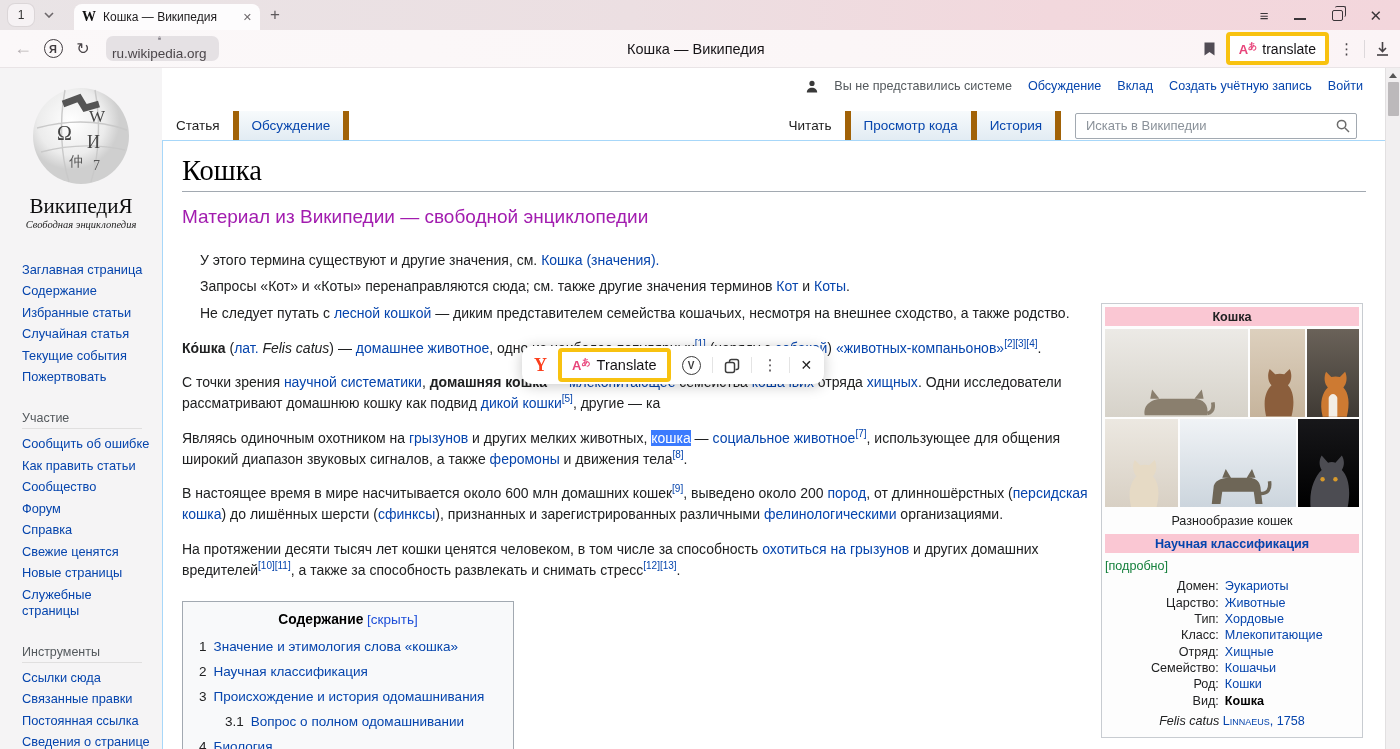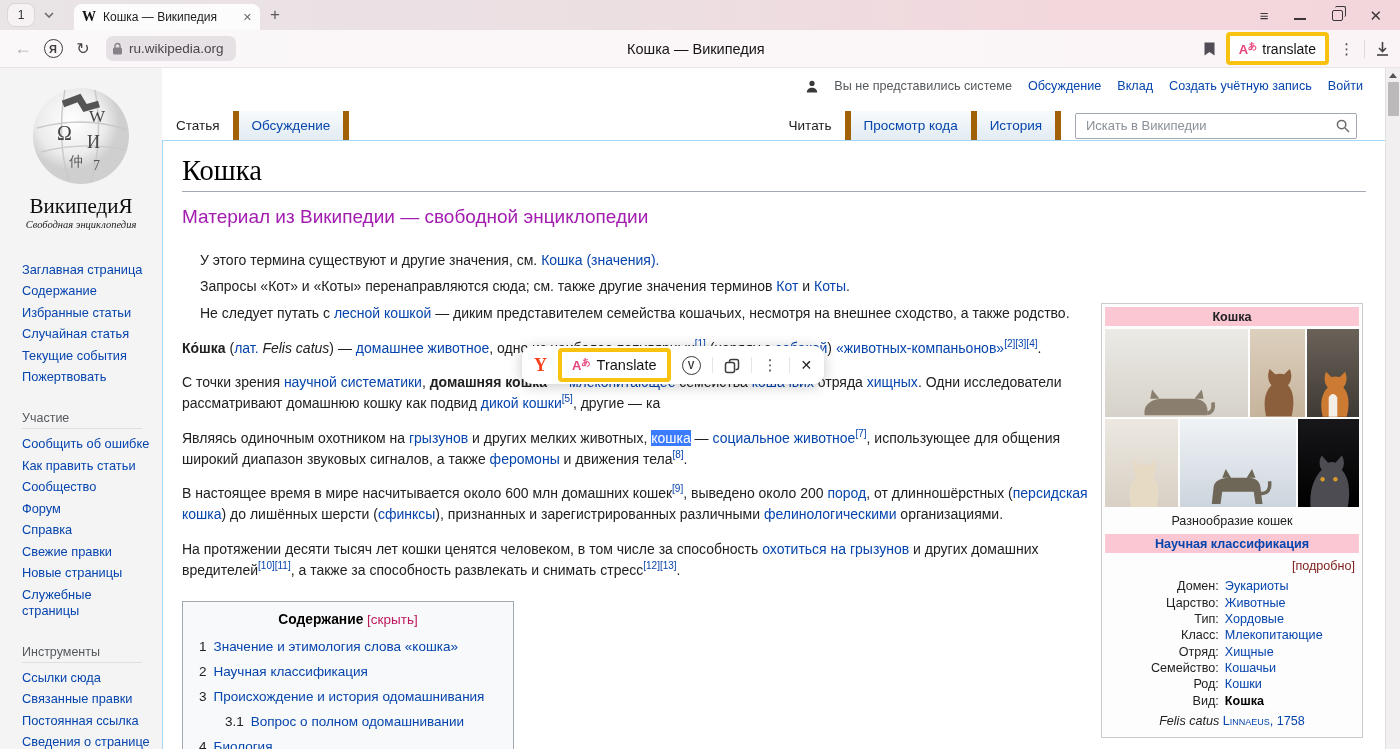--- a/index.html
+++ b/index.html
@@ -31,21 +31,21 @@
   .wb-restore { width:11px; height:11px; border:1.5px solid #3a3539; border-radius:2px; position:relative; }
   .wb-restore:before { content:""; position:absolute; left:2px; top:-5px; width:10px; height:10px; border:1.5px solid #3a3539; border-left:none; border-bottom:none; border-radius:2px;}
   .toolbar {
     position:absolute; left:0; top:30px; width:1400px; height:38px;
     background:linear-gradient(90deg,#fbf8f9 0%,#fbf6f7 60%,#fbf4f6 100%);
     display:flex; align-items:center; border-bottom:1px solid #e9e4e6;
   }
   .tb-icon { width:30px; display:flex; justify-content:center; align-items:center; color:#4a4549; font-size:16px;}
   .back { color:#b8b2b5; font-size:18px; margin-left:8px; }
   .ya-circle { width:19px; height:19px; border:1.6px solid #413c40; border-radius:50%; display:flex; align-items:center; justify-content:center; font-size:11px; font-weight:bold; color:#413c40; }
-  .urlpill { margin-left:8px; height:25px; background:#e5e1e4; border-radius:7px; display:flex; align-items:center; padding:0 12px 0 6px; gap:6px; }
+  .urlpill { margin-left:8px; height:25px; background:#e5e1e4; border-radius:7px; display:flex; align-items:center; padding:0 12px 0 6px; gap:6px;flex-direction:column; }
   .urlpill .host { font-size:13.5px; color:#4b464a; }
   .page-title-center { position:absolute; left:50%; top:50%; transform:translate(-53%,-50%); font-size:14.5px; color:#161417; }
   .tb-right { margin-left:auto; display:flex; align-items:center; margin-right:10px; gap:10px; }
   .bookmark-ic svg { display:block; }
   .translate-btn { background:#fff; border:4px solid #f8c210; border-radius:4px; height:33px; display:flex; align-items:center; padding:0 9px; gap:5px; }
   .aicon { color:#e8447a; font-weight:bold; font-size:13px; letter-spacing:0; }
   .aicon .hira { font-size:9px; vertical-align:super; }
   .translate-btn .lbl { font-size:14px; color:#141215; }
   .vdots { color:#4a4549; font-size:15px; letter-spacing:0; }
   .tb-sep { width:1px; height:18px; background:#ddd8db; }
@@ -80,21 +80,21 @@
   .para { margin:0 0 13px 0; }
   .wlink { color:#0645ad; text-decoration:none; }
   sup.wlink, sup { font-size:10px; line-height:0; }
   .bold { font-weight:bold; }
   .ital { font-style:italic; }
   .selhl { background:#3b7bfe; color:#fff; }
   
   .toc { display:inline-block; border:1px solid #a2a9b1; background:#f8f9fa; padding:8px 16px 10px 16px; margin-top:7px; min-width:332px; font-size:13.5px; }
   .toc-title { text-align:center; margin-bottom:6px; }
   .toc-title b { font-size:13.8px; color:#000; }
-  .toc-title .tgl { color:#be185d; }
+  .toc-title .tgl { color:#1d4ed8; }
   .toc-row { margin-bottom:4.5px; }
   .toc-row .num { color:#202122; margin-right:7px; }
   .toc-row a { color:#0645ad; text-decoration:none; }
   .ind1 { margin-left:26px; }
   
   .selpopup { position:absolute; left:359px; top:205px; height:38px; background:#fff; border-radius:10px;
     box-shadow:0 2px 14px rgba(0,0,0,.22); display:flex; align-items:center; padding:0 12px 0 12px; gap:11px; z-index:50;}
   .ylogo { color:#fc3f1d; font-weight:bold; font-size:18px; font-family:"Liberation Serif",serif; }
   .popup-translate { background:#fff; border:4px solid #f8c210; border-radius:4px; height:34px; display:flex; align-items:center; padding:0 10px; gap:6px; }
   .popup-translate .lbl { font-size:14.5px; color:#141215; }
@@ -103,21 +103,21 @@
   .pp-x { font-size:14px; color:#222; }
   
   .infobox { position:absolute; left:938px; top:162px; width:262px; border:1px solid #c8ccd1; background:#fdfdfd; font-size:12.6px; padding:3px; }
   .ib-h { background:#fac7d3; text-align:center; font-weight:bold; padding:2.5px 0; margin-bottom:3px; }
   .ib-h.blue { color:#0645ad; }
   .collage { display:flex; flex-direction:column; gap:2px; margin-bottom:4px; }
   .crow { display:flex; gap:2px; }
   .ph { position:relative; overflow:hidden; height:88px; display:flex; align-items:flex-end; justify-content:center; }
   .ph svg { display:block; margin-bottom:-2px; }
   .caption { text-align:center; padding:3px 0 6px 0; }
-  .podrobno { text-align:right; padding:3px 4px 5px 0; color:#7f1d1d; }
+  .podrobno { text-align:left; padding:3px 4px 5px 0; color:#15803d; }
   .taxo { width:100%; border-collapse:collapse; }
   .taxo td { padding:1.2px 3px; }
   .taxo .tl { text-align:right; width:46%; color:#202122; }
   .taxo .tv { text-align:left; color:#0645ad; }
   .taxo .tv.black { color:#000; font-weight:bold; }
   .binomial { text-align:center; padding:5px 0 6px 0; }
   .binomial .sc { font-variant:small-caps; color:#0645ad; }
   .binomial .yr { color:#0645ad; }
   
   .scrollbar { position:absolute; right:0; top:68px; width:15px; height:681px; background:#f1eff0; border-left:1px solid #e2e0e1; }
@@ -218,21 +218,21 @@
       <a class="nl">Пожертвовать</a>
     </div>
 
     <div class="nav">
       <div class="nav-h">Участие</div>
       <a class="nl">Сообщить об ошибке</a>
       <a class="nl">Как править статьи</a>
       <a class="nl">Сообщество</a>
       <a class="nl">Форум</a>
       <a class="nl">Справка</a>
-      <a class="nl">Свежие правки</a>
+      <a class="nl">Свежие ценятся</a>
       <a class="nl">Новые страницы</a>
       <a class="nl">Служебные страницы</a>
     </div>
 
     <div class="nav">
       <div class="nav-h">Инструменты</div>
       <a class="nl">Ссылки сюда</a>
       <a class="nl">Связанные правки</a>
       <a class="nl">Постоянная ссылка</a>
       <a class="nl">Сведения о странице</a>

